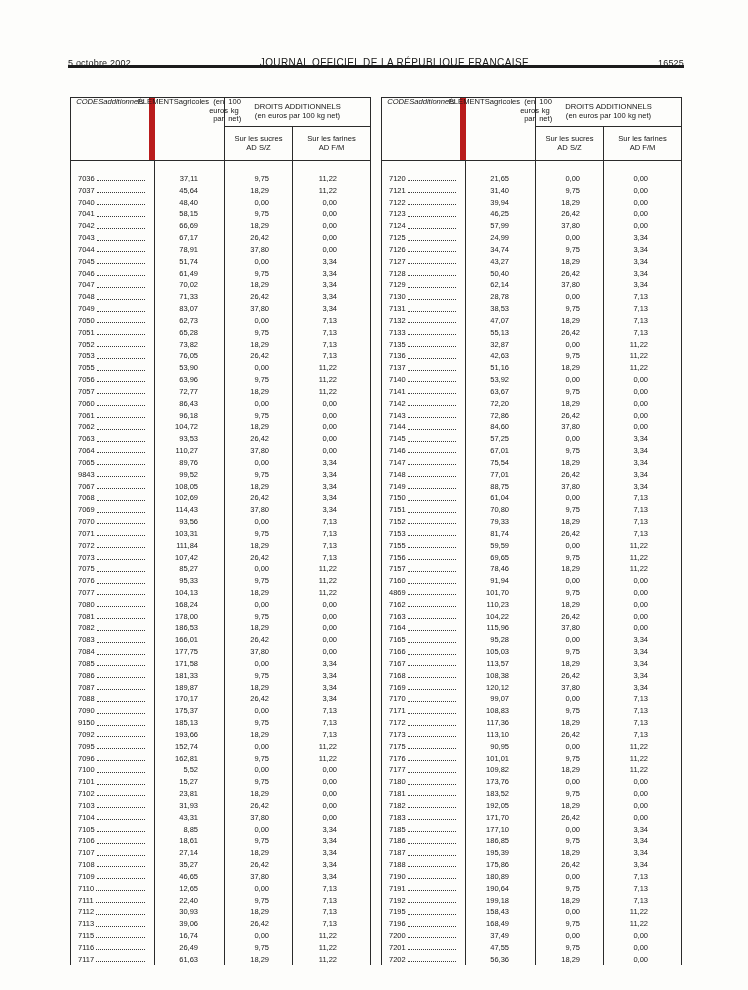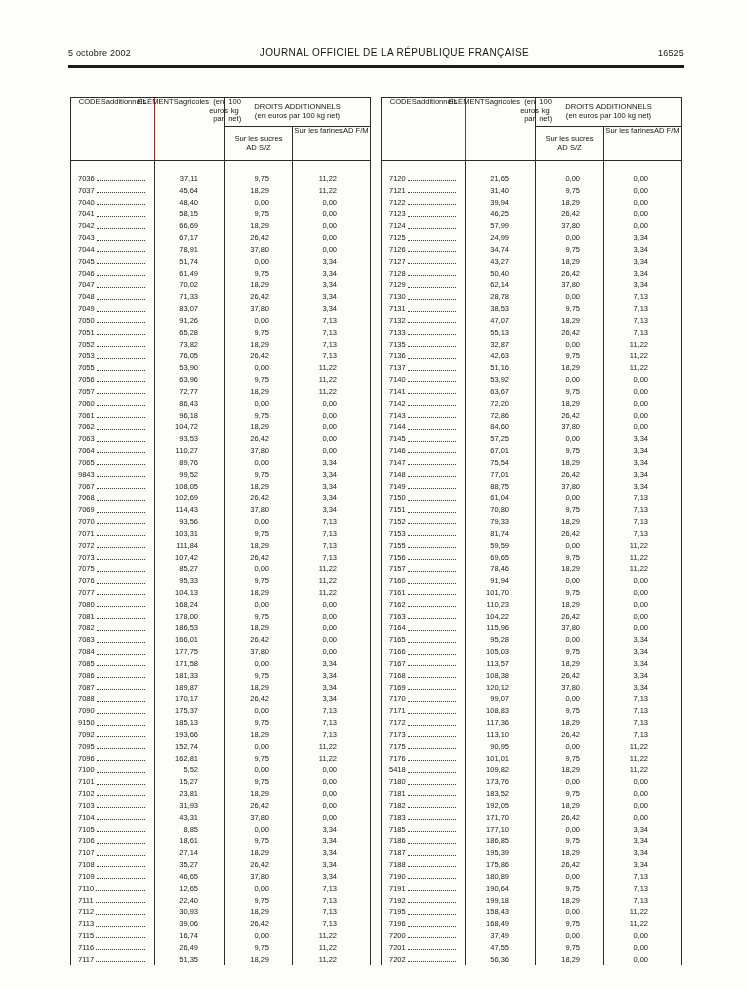--- a/index.html
+++ b/index.html
@@ -4,47 +4,47 @@
 <style>
   html,body{margin:0;padding:0;}
   body{
     width:748px;height:990px;position:relative;
     background:#fdfdfb;color:#161616;
     font-family:"Liberation Sans","DejaVu Sans",sans-serif;
     -webkit-font-smoothing:antialiased;
   }
   
   .page-header{
-    position:absolute;left:68px;top:47px;width:616px;
+    position:absolute;left:68px;top:57px;width:616px;
     display:flex;justify-content:space-between;align-items:baseline;
     font-size:9px;letter-spacing:.2px;
   }
   .page-header .jtitle{font-size:10px;letter-spacing:.4px;}
   .header-rule{
     position:absolute;left:68px;top:65px;width:616px;height:3px;
     background:#1c1c1c;
   }
   
   .jtable{
     position:absolute;top:97px;width:301px;box-sizing:border-box;
     border:1px solid #2b2b2b;border-bottom:none;background:#fdfdfb;
   }
   #table-left{left:70px;}
   #table-right{left:381px;}
   .thead{display:flex;height:62px;border-bottom:1px solid #2b2b2b;
     text-align:center;font-size:7.6px;line-height:8.6px;}
   .th{display:flex;flex-direction:row;justify-content:center;box-sizing:border-box;}
-  .th-codes{width:84px;border-right:1px solid #b91c1c;}
+  .th-codes{width:84px;border-right:6px solid #b91c1c;font-style:italic;}
   .th-el{width:70px;border-right:1px solid #2b2b2b;}
   .th-droits{flex:1;display:flex;flex-direction:column;}
   .droits-top{height:28px;border-bottom:1px solid #2b2b2b;
     display:flex;flex-direction:column;justify-content:center;}
   .droits-sub{flex:1;display:flex;}
   .th-sz{width:68px;border-right:1px solid #2b2b2b;display:flex;flex-direction:column;justify-content:center;box-sizing:border-box;}
-  .th-fm{flex:1;display:flex;justify-content:center;}
+  .th-fm{flex:1;display:flex;flex-direction:column;justify-content:center;}
   .hl{display:block;}
   
   .tbody{width:100%;}
   .trow{display:grid;grid-template-columns:84px 70px 68px 1fr;
     height:11.83px;font-size:7.5px;line-height:11.83px;}
   .trow.spacer{height:12px;}
   .c{border-right:1px solid #2b2b2b;overflow:hidden;box-sizing:border-box;white-space:nowrap;}
   .c.fm{border-right:none;}
   .code{display:flex;align-items:center;padding-left:7px;}
   .dots{flex:1;margin:0 9px 0 2px;border-bottom:1px dotted #3a3a3a;height:0;align-self:center;transform:translateY(2px);}
@@ -205,21 +205,21 @@
         </div>
         <div class="c num el">83,07</div>
         <div class="c num sz">37,80</div>
         <div class="c num fm">3,34</div>
       </div>
       <div class="trow">
         <div class="c code">
           <span class="ct">7050</span>
           <span class="dots"></span>
         </div>
-        <div class="c num el">91,26</div>
+        <div class="c num el">62,73</div>
         <div class="c num sz">0,00</div>
         <div class="c num fm">7,13</div>
       </div>
       <div class="trow">
         <div class="c code">
           <span class="ct">7051</span>
           <span class="dots"></span>
         </div>
         <div class="c num el">65,28</div>
         <div class="c num sz">9,75</div>
@@ -691,21 +691,21 @@
         </div>
         <div class="c num el">26,49</div>
         <div class="c num sz">9,75</div>
         <div class="c num fm">11,22</div>
       </div>
       <div class="trow">
         <div class="c code">
           <span class="ct">7117</span>
           <span class="dots"></span>
         </div>
-        <div class="c num el">51,35</div>
+        <div class="c num el">61,63</div>
         <div class="c num sz">18,29</div>
         <div class="c num fm">11,22</div>
       </div>
     </div>
 </div>
 
 <div class="jtable" id="table-right">
   <div class="thead">
     <div class="th th-codes">
       <span class="hl">CODES</span>
@@ -1051,21 +1051,21 @@
         <div class="c code">
           <span class="ct">7160</span>
           <span class="dots"></span>
         </div>
         <div class="c num el">91,94</div>
         <div class="c num sz">0,00</div>
         <div class="c num fm">0,00</div>
       </div>
       <div class="trow">
         <div class="c code">
-          <span class="ct">7161</span>
+          <span class="ct">4869</span>
           <span class="dots"></span>
         </div>
         <div class="c num el">101,70</div>
         <div class="c num sz">9,75</div>
         <div class="c num fm">0,00</div>
       </div>
       <div class="trow">
         <div class="c code">
           <span class="ct">7162</span>
           <span class="dots"></span>
@@ -1186,21 +1186,21 @@
         <div class="c code">
           <span class="ct">7176</span>
           <span class="dots"></span>
         </div>
         <div class="c num el">101,01</div>
         <div class="c num sz">9,75</div>
         <div class="c num fm">11,22</div>
       </div>
       <div class="trow">
         <div class="c code">
-          <span class="ct">5418</span>
+          <span class="ct">7177</span>
           <span class="dots"></span>
         </div>
         <div class="c num el">109,82</div>
         <div class="c num sz">18,29</div>
         <div class="c num fm">11,22</div>
       </div>
       <div class="trow">
         <div class="c code">
           <span class="ct">7180</span>
           <span class="dots"></span>

